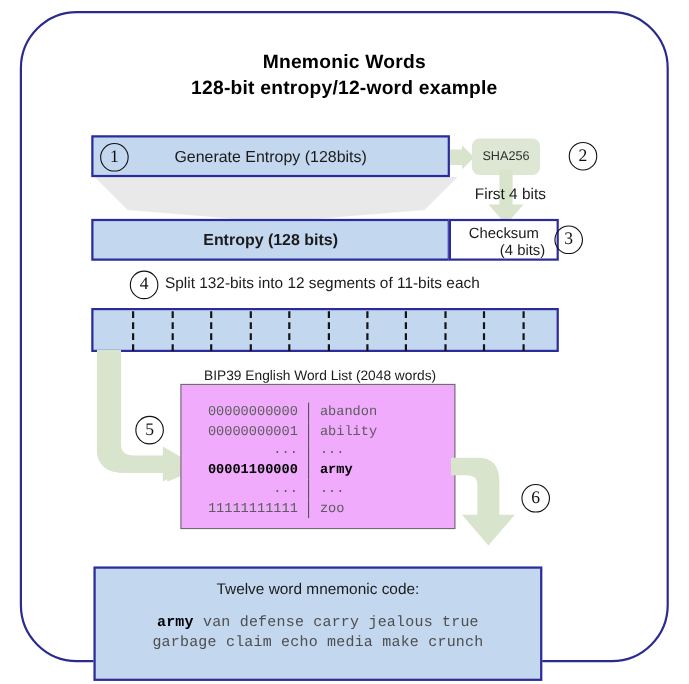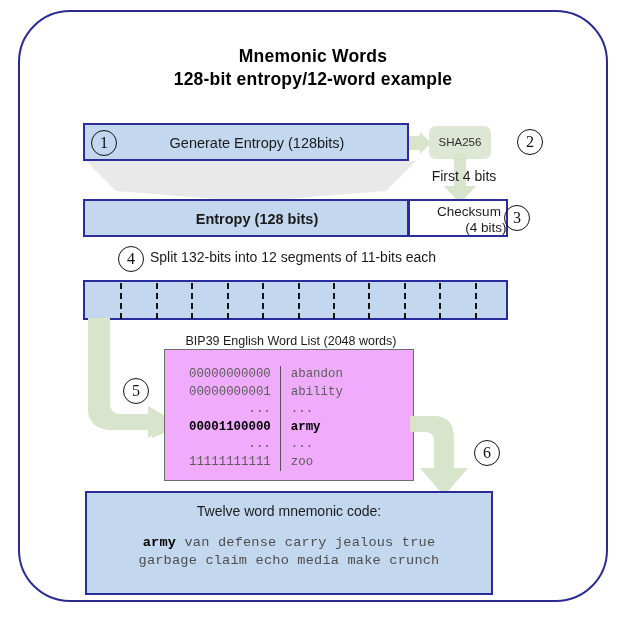--- a/index.html
+++ b/index.html
@@ -58,21 +58,20 @@
     background: #ffffff;
     border: 2px solid #2b2b9c;
     box-sizing: border-box;
   }
   .box-label {
     position: absolute;
     width: 100%;
     text-align: center;
     color: #1b1b1b;
     font-size: 14.5px;
-    margin-left: 11px;
   }
 
   
   .step-circle {
     position: absolute;
     width: 26px;
     height: 26px;
     border: 1.6px solid #111;
     border-radius: 50%;
     box-sizing: border-box;
@@ -215,21 +214,21 @@
   
   #arrow-6 {
     position: absolute;
     left: 410px; top: 416px;
     width: 60px; height: 82px;
   }
   #circle-6 { left: 474px; top: 440px; }
 
   
   #box-mnemonic {
-    left: 85px; top: 491px; width: 408px; height: 104px;
+    left: 85px; top: 515px; width: 408px; height: 104px;
   }
   #mnemonic-title {
     position: absolute;
     top: 10px; width: 100%;
     text-align: center;
     font-size: 14px;
     color: #1b1b1b;
   }
   .mnemonic-line {
     position: absolute;

